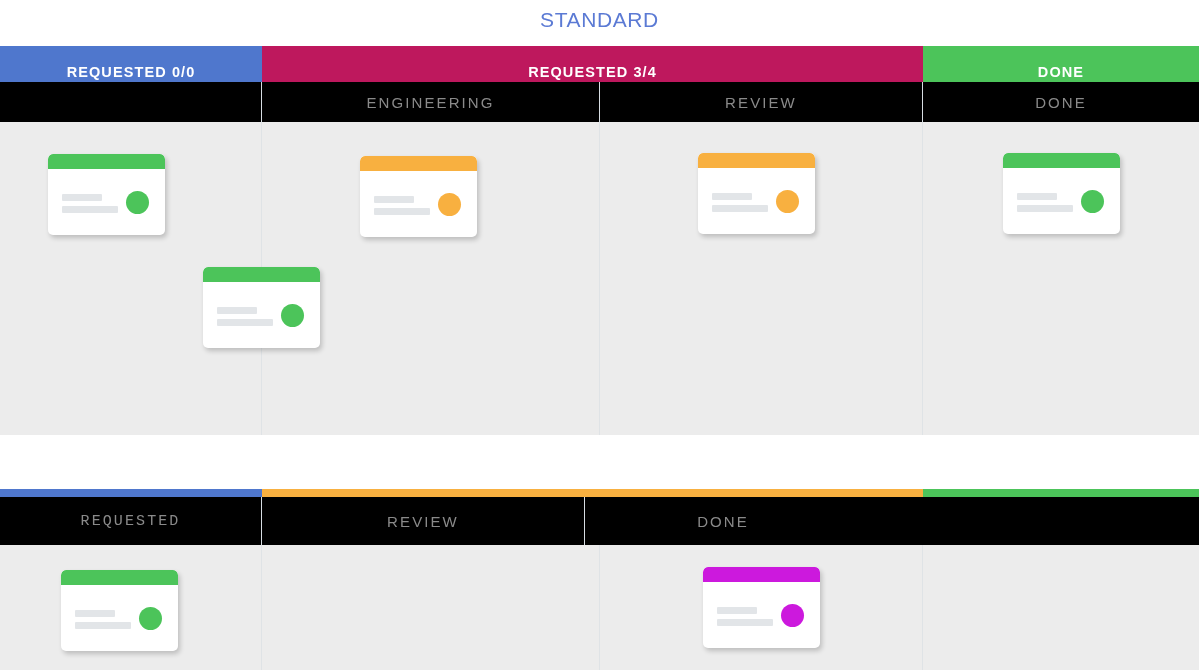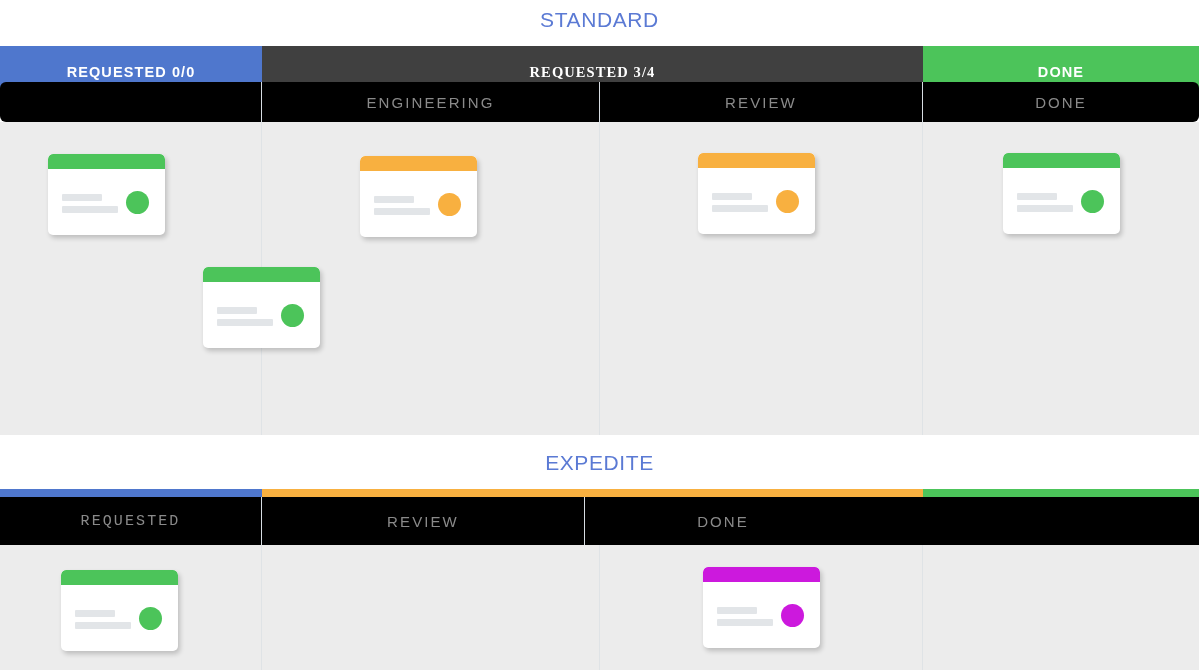--- a/index.html
+++ b/index.html
@@ -131,24 +131,24 @@
   
   .card.overflow { z-index: 5; }
 </style>
 </head>
 <body>
 
 <div class="board">
     <div class="lane-title" style="top: 8px; color: rgb(91, 122, 212);">STANDARD</div>
     <div class="phase-band" style="top: 46px; height: 52px;">
       <div class="phase-cell" style="width: 262px; background: rgb(79, 119, 205);">REQUESTED 0/0</div>
-      <div class="phase-cell" style="width: 661px; background: #404040; font-family: Liberation Serif, serif;">REQUESTED 3/4</div>
+      <div class="phase-cell" style="width: 661px; background: #be185d;">REQUESTED 3/4</div>
       <div class="phase-cell" style="width: 276px; background: rgb(76, 196, 90);">DONE</div>
     </div>
-    <div class="col-band" style="top: 82px; height: 40px; border-radius: 6px;">
+    <div class="col-band" style="top: 82px; height: 40px;">
       <div class="col-cell blank" style="width: 262px;"></div>
       <div class="col-cell" style="width: 338px;">ENGINEERING</div>
       <div class="col-cell" style="width: 323px;">REVIEW</div>
       <div class="col-cell" style="width: 276px;">DONE</div>
     </div>
     <div class="card-area" style="top: 122px; height: 313px; background: rgb(236, 236, 236);">
       <div class="card-col" style="width: 262px;">
         <div class="card" style="left: 48px; top: 32px;">
           <div class="card-top" style="background: rgb(76, 196, 90);"></div>
           <div class="card-body">
@@ -190,21 +190,20 @@
         <div class="card" style="left: 80px; top: 31px;">
           <div class="card-top" style="background: rgb(76, 196, 90);"></div>
           <div class="card-body">
             <div class="card-line l1"></div>
             <div class="card-line l2"></div>
             <div class="card-avatar" style="background: rgb(76, 196, 90);"></div>
           </div>
         </div>
       </div>
     </div>
-    <div class="lane-title" style="top: 451px; color: rgb(91, 122, 212);">EXPEDITE</div>
     <div class="phase-band" style="top: 489px; height: 8px;">
       <div class="phase-cell thin" style="width: 262px; background: rgb(79, 119, 205);"></div>
       <div class="phase-cell thin" style="width: 661px; background: rgb(248, 176, 64);"></div>
       <div class="phase-cell thin" style="width: 276px; background: rgb(76, 196, 90);"></div>
     </div>
     <div class="col-band" style="top: 497px; height: 48px;">
       <div class="col-cell" style="width: 262px; font-family: Liberation Mono, monospace;">REQUESTED</div>
       <div class="col-cell" style="width: 323px;">REVIEW</div>
       <div class="col-cell" style="width: 276px;">DONE</div>
     </div>

